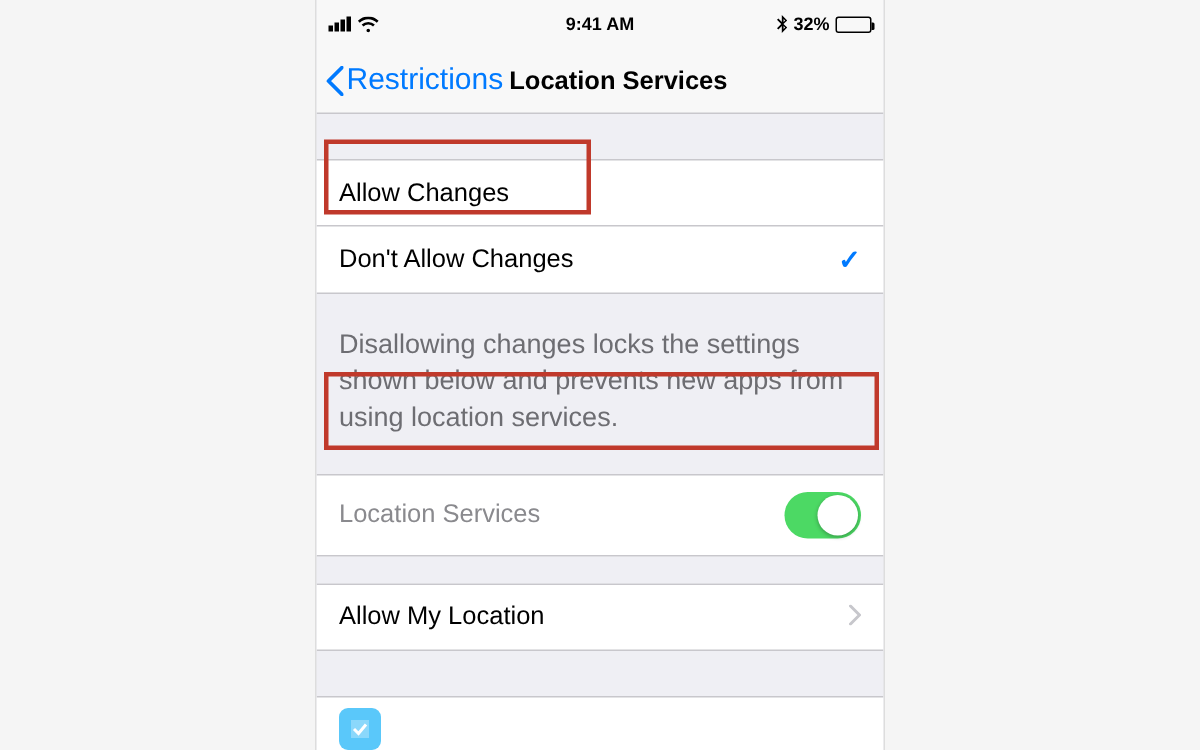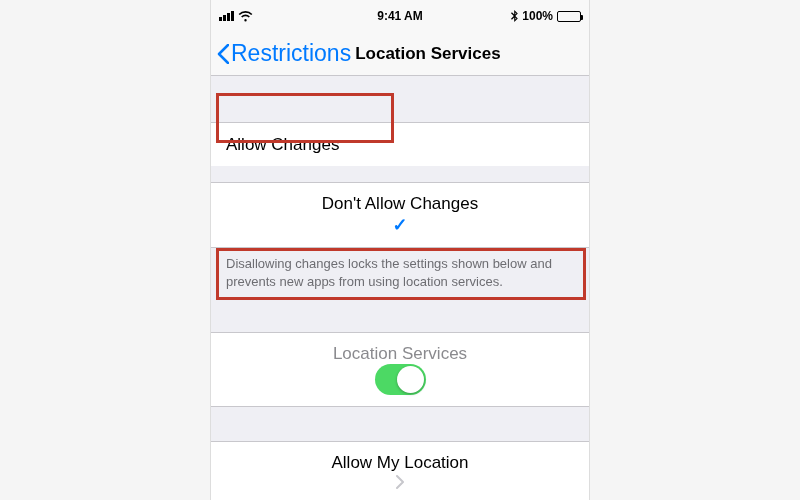--- a/index.html
+++ b/index.html
@@ -61,21 +61,21 @@
     height: 44px;
     display: flex;
     align-items: center;
     padding: 0 6px;
     position: relative;
   }
   .back-button {
     display: flex;
     align-items: center;
     color: #007aff;
-    font-size: 23px;
+    font-size: 20px;
     gap: 2px;
   }
   .back-chevron svg { display:block; }
   .nav-title {
     font-size: 17px;
     font-weight: 600;
     color: #000;
     margin-left: 4px;
   }
 
@@ -88,32 +88,32 @@
     background: #fff;
     min-height: 44px;
     padding: 11px 15px;
     font-size: 17px;
     color: #000;
     border-top: 1px solid #c8c7cc;
     display: flex;
     align-items: center;
     justify-content: space-between;
     position: relative;
-    margin-top: 16px;
-  }
-  .cell.last { border-bottom: 1px solid #c8c7cc; flex-direction: column; }
+  }
+  .cell.last { border-bottom: 1px solid #c8c7cc; }
   .cell .label-dim { color: #8a8a8e; }
   .checkmark { color: #007aff; font-size: 18px; font-weight: 600; }
   .chevron { color: #c7c7cc; font-size: 18px; }
 
   .footer-text {
-    font-size: 13px;
+    font-size: 18px;
     color: #6d6d72;
     padding: 7px 15px 8px 15px;
     line-height: 1.35;
+    margin-top: 14px;
   }
   .footer-text a { color: #007aff; text-decoration: none; }
 
   .toggle {
     width: 51px; height: 31px; border-radius: 16px; background: #4cd964;
     position: relative; flex-shrink: 0;
   }
   .toggle-knob {
     position: absolute; top: 2px; right: 2px; width: 27px; height: 27px;
     border-radius: 50%; background: #fff; box-shadow: 0 1px 3px rgba(0,0,0,0.3);
@@ -165,21 +165,21 @@
           </svg>
       </span>
     </div>
     <div class="status-center">9:41 AM</div>
     <div class="status-right">
       <span class="bt-icon">
         <svg width="7" height="12" viewBox="0 0 7 12">
             <path d="M3.2 0v4.6L.9 2.3 0 3.2 2.8 6 0 8.8l.9.9L3.2 7.4V12l3.6-3.6L4.3 6l2.5-2.4L3.2 0zm1.2 2.6l1 1-1 1V2.6zm1 5.8l-1 1V7.4l1 1z" fill="#000"></path>
           </svg>
       </span>
-      <span>100%</span>
+      <span>32%</span>
       <span class="battery"><span class="battery-fill"></span></span>
     </div>
   </div>
 
   <div class="nav-bar">
     <div class="back-button">
       <span class="back-chevron">
         <svg width="12" height="20" viewBox="0 0 12 20">
             <path d="M11 1L2 10l9 9" stroke="#007aff" stroke-width="2.5" fill="none" stroke-linecap="round" stroke-linejoin="round"></path>
           </svg>

